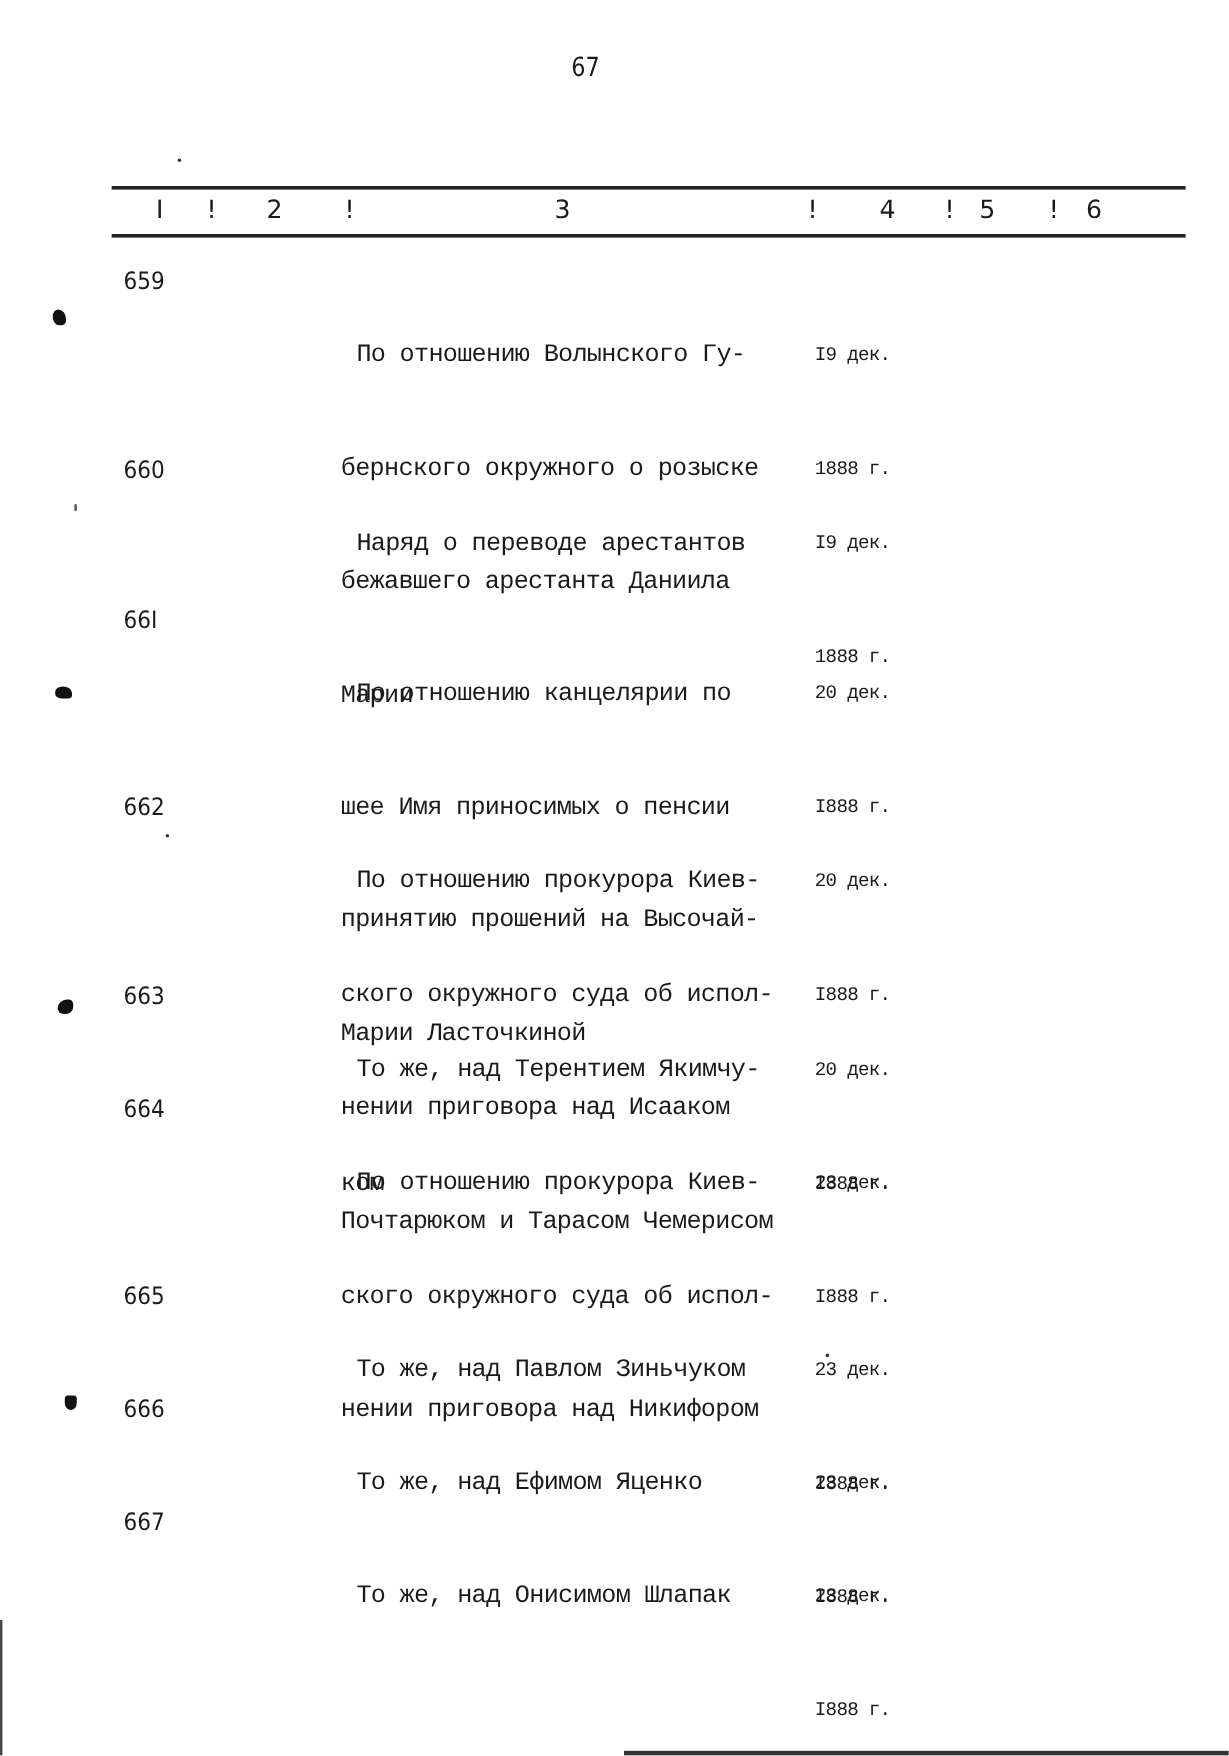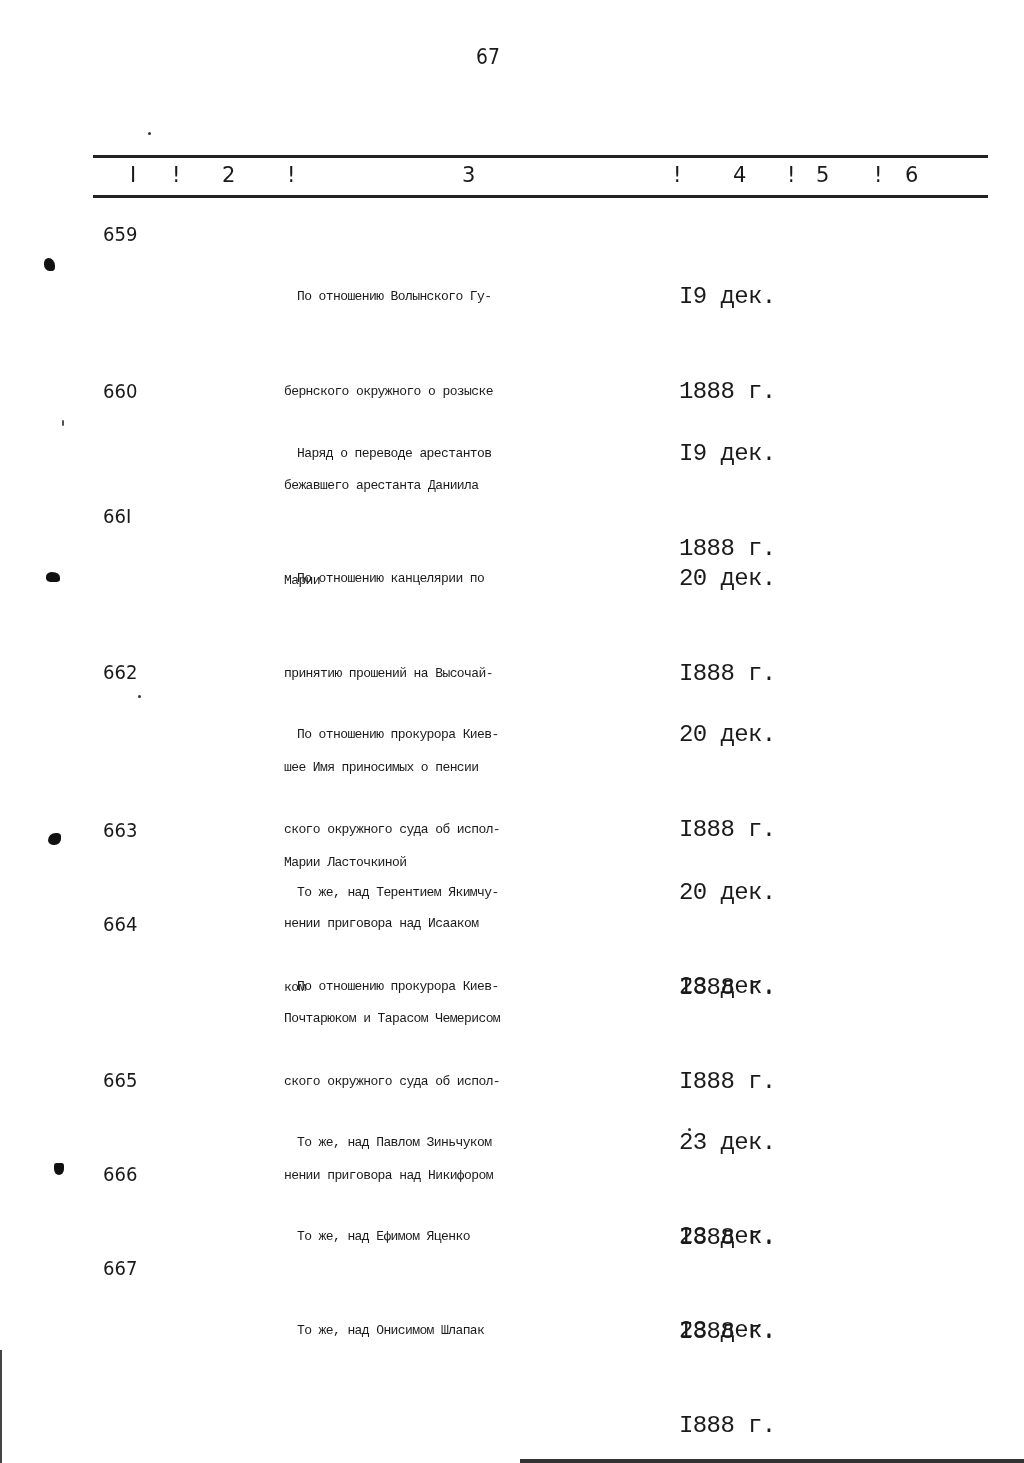--- a/index.html
+++ b/index.html
@@ -57,33 +57,33 @@
       font-size: 20px;
       line-height: 32px;
       transform: scaleX(0.9);
       transform-origin: 0 0;
     }
     .entry .desc {
       position: absolute;
       left: 284px;
       top: 0;
       width: 400px;
-      font-size: 13px;
+      font-size: 21px;
       line-height: 31.5px;
       white-space: pre;
       letter-spacing: -0.6px;
       font-family: Liberation Mono, monospace;
     }
     .entry .desc .line { display: block; }
     .entry .desc .line.first { padding-left: 13px; }
     .entry .date {
       position: absolute;
       left: 679px;
       top: 0;
-      font-size: 24px;
+      font-size: 16px;
       line-height: 31.5px;
       white-space: pre;
       letter-spacing: -0.6px;
     }
     .entry .date .line { display: block; }
     .mark {
       position: absolute;
       background: #111;
     }
     .mark.m1 { left: 44px; top: 258px; width: 11px; height: 13px; border-radius: 40% 60% 30% 50%; }
@@ -157,22 +157,22 @@
   <div class="date">
     <span class="line">I9 дек.</span>
     <span class="line">1888 г.</span>
   </div>
 </div>
 
 <div class="entry" style="top:500px">
   <div class="num">66I</div>
   <div class="desc">
     <span class="line first">По отношению канцелярии по</span>
+    <span class="line">шее Имя приносимых о пенсии</span>
     <span class="line">принятию прошений на Высочай-</span>
-    <span class="line">шее Имя приносимых о пенсии</span>
     <span class="line">Марии Ласточкиной</span>
   </div>
   <div class="date">
     <span class="line">20 дек.</span>
     <span class="line">I888 г.</span>
   </div>
 </div>
 
 <div class="entry" style="top:656px">
   <div class="num">662</div>

